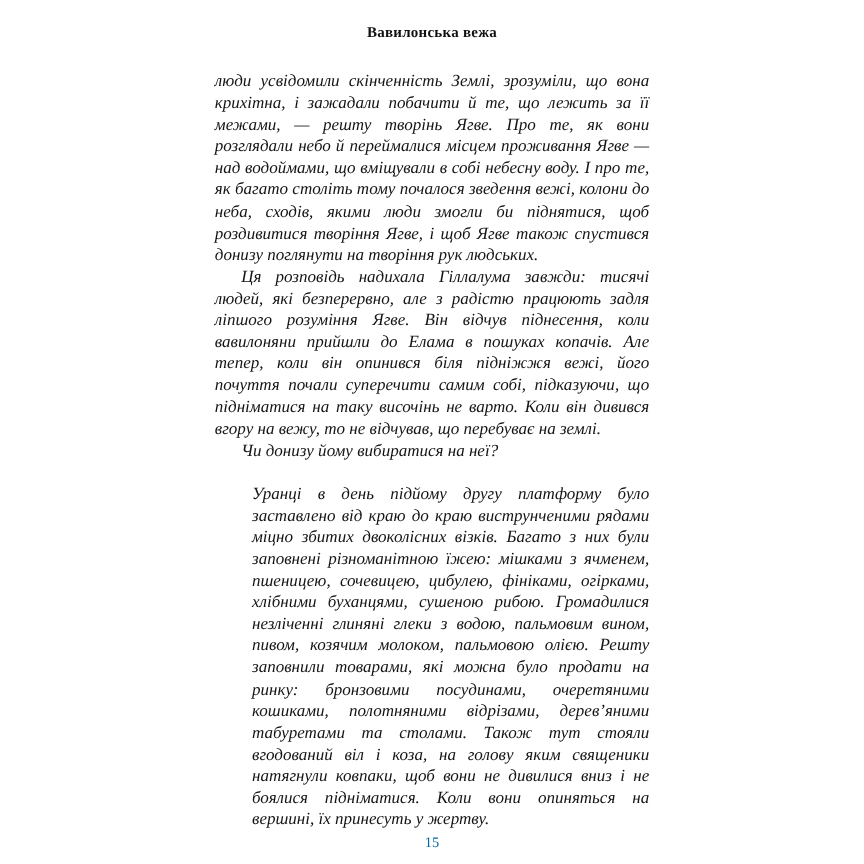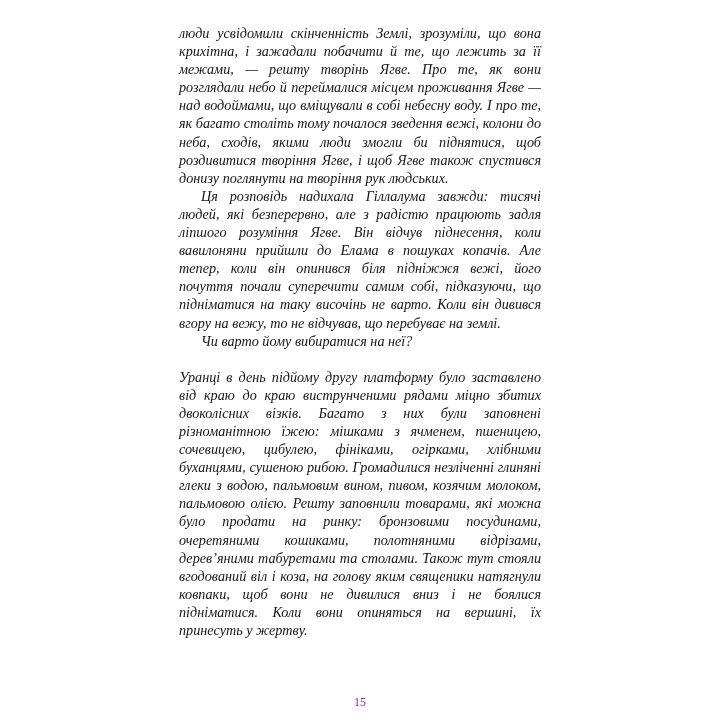--- a/index.html
+++ b/index.html
@@ -36,42 +36,46 @@
   }
   .text-block p.para {
     margin: 0;
     padding: 0;
   }
   .text-block p.para.indent {
     text-indent: 22px;
   }
   .text-block p.para.section-break {
     margin-top: 18px;
+    margin-left: 31px;
   }
   .page-footer {
     position: absolute;
     bottom: 10px;
     left: 0;
     width: 100%;
     text-align: center;
     font-size: 12px;
-    color: #a21caf;
+    color: #0369a1;
   }
 </style>
 </head>
 <body>
 
 <div class="page">
 
+  <header class="running-header">
+    <span>Вавилонська вежа</span>
+  </header>
 
   <main class="text-block">
 
   <p class="para">люди усвідомили скінченність Землі, зрозуміли, що вона крихітна, і зажадали побачити й те, що лежить за її межами, — решту творінь Ягве. Про те, як вони розглядали небо й переймалися місцем проживання Ягве — над водоймами, що вміщували в собі небесну воду. І про те, як багато століть тому почалося зведення вежі, колони до неба, сходів, якими люди змогли би піднятися, щоб роздивитися творіння Ягве, і щоб Ягве також спустився донизу поглянути на творіння рук людських.</p>
       <p class="para indent">Ця розповідь надихала Гіллалума завжди: тисячі людей, які безперервно, але з радістю працюють задля ліпшого розуміння Ягве. Він відчув піднесення, коли вавилоняни прийшли до Елама в пошуках копачів. Але тепер, коли він опинився біля підніжжя вежі, його почуття почали суперечити самим собі, підказуючи, що підніматися на таку височінь не варто. Коли він дивився вгору на вежу, то не відчував, що перебуває на землі.</p>
-      <p class="para indent">Чи варто йому вибиратися на неї?</p>
+      <p class="para indent">Чи донизу йому вибиратися на неї?</p>
       <p class="para section-break">Уранці в день підйому другу платформу було заставлено від краю до краю виструнченими рядами міцно збитих двоколісних візків. Багато з них були заповнені різноманітною їжею: мішками з ячменем, пшеницею, сочевицею, цибулею, фініками, огірками, хлібними буханцями, сушеною рибою. Громадилися незліченні глиняні глеки з водою, пальмовим вином, пивом, козячим молоком, пальмовою олією. Решту заповнили товарами, які можна було продати на ринку: бронзовими посудинами, очеретяними кошиками, полотняними відрізами, дерев’яними табуретами та столами. Також тут стояли вгодований віл і коза, на голову яким священики натягнули ковпаки, щоб вони не дивилися вниз і не боялися підніматися. Коли вони опиняться на вершині, їх принесуть у жертву.</p>
     </main>
 
   <footer class="page-footer">
     <span>15</span>
   </footer>
 
 </div>
 
 </body></html>

